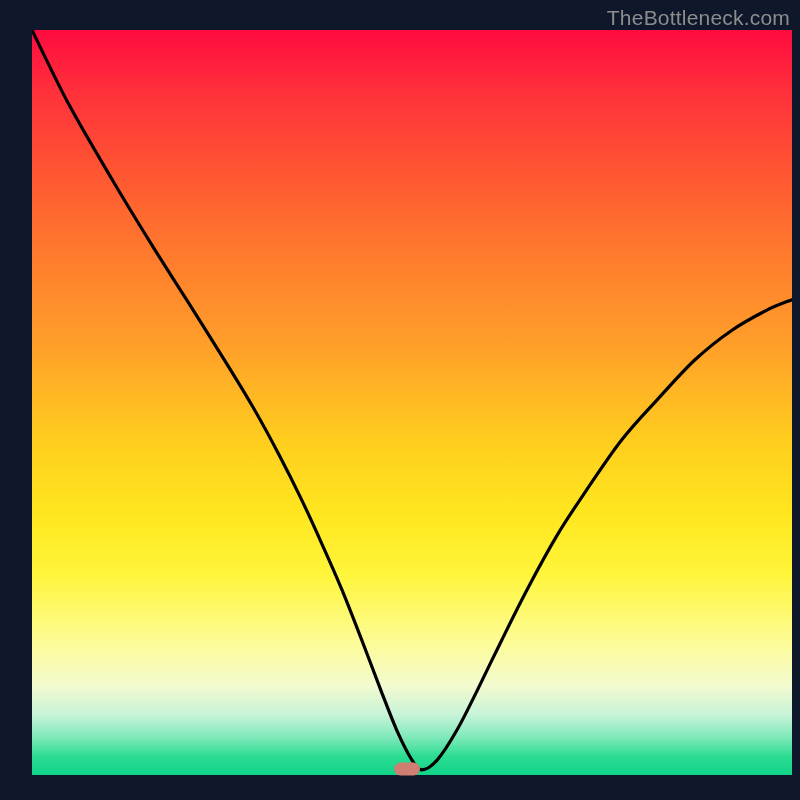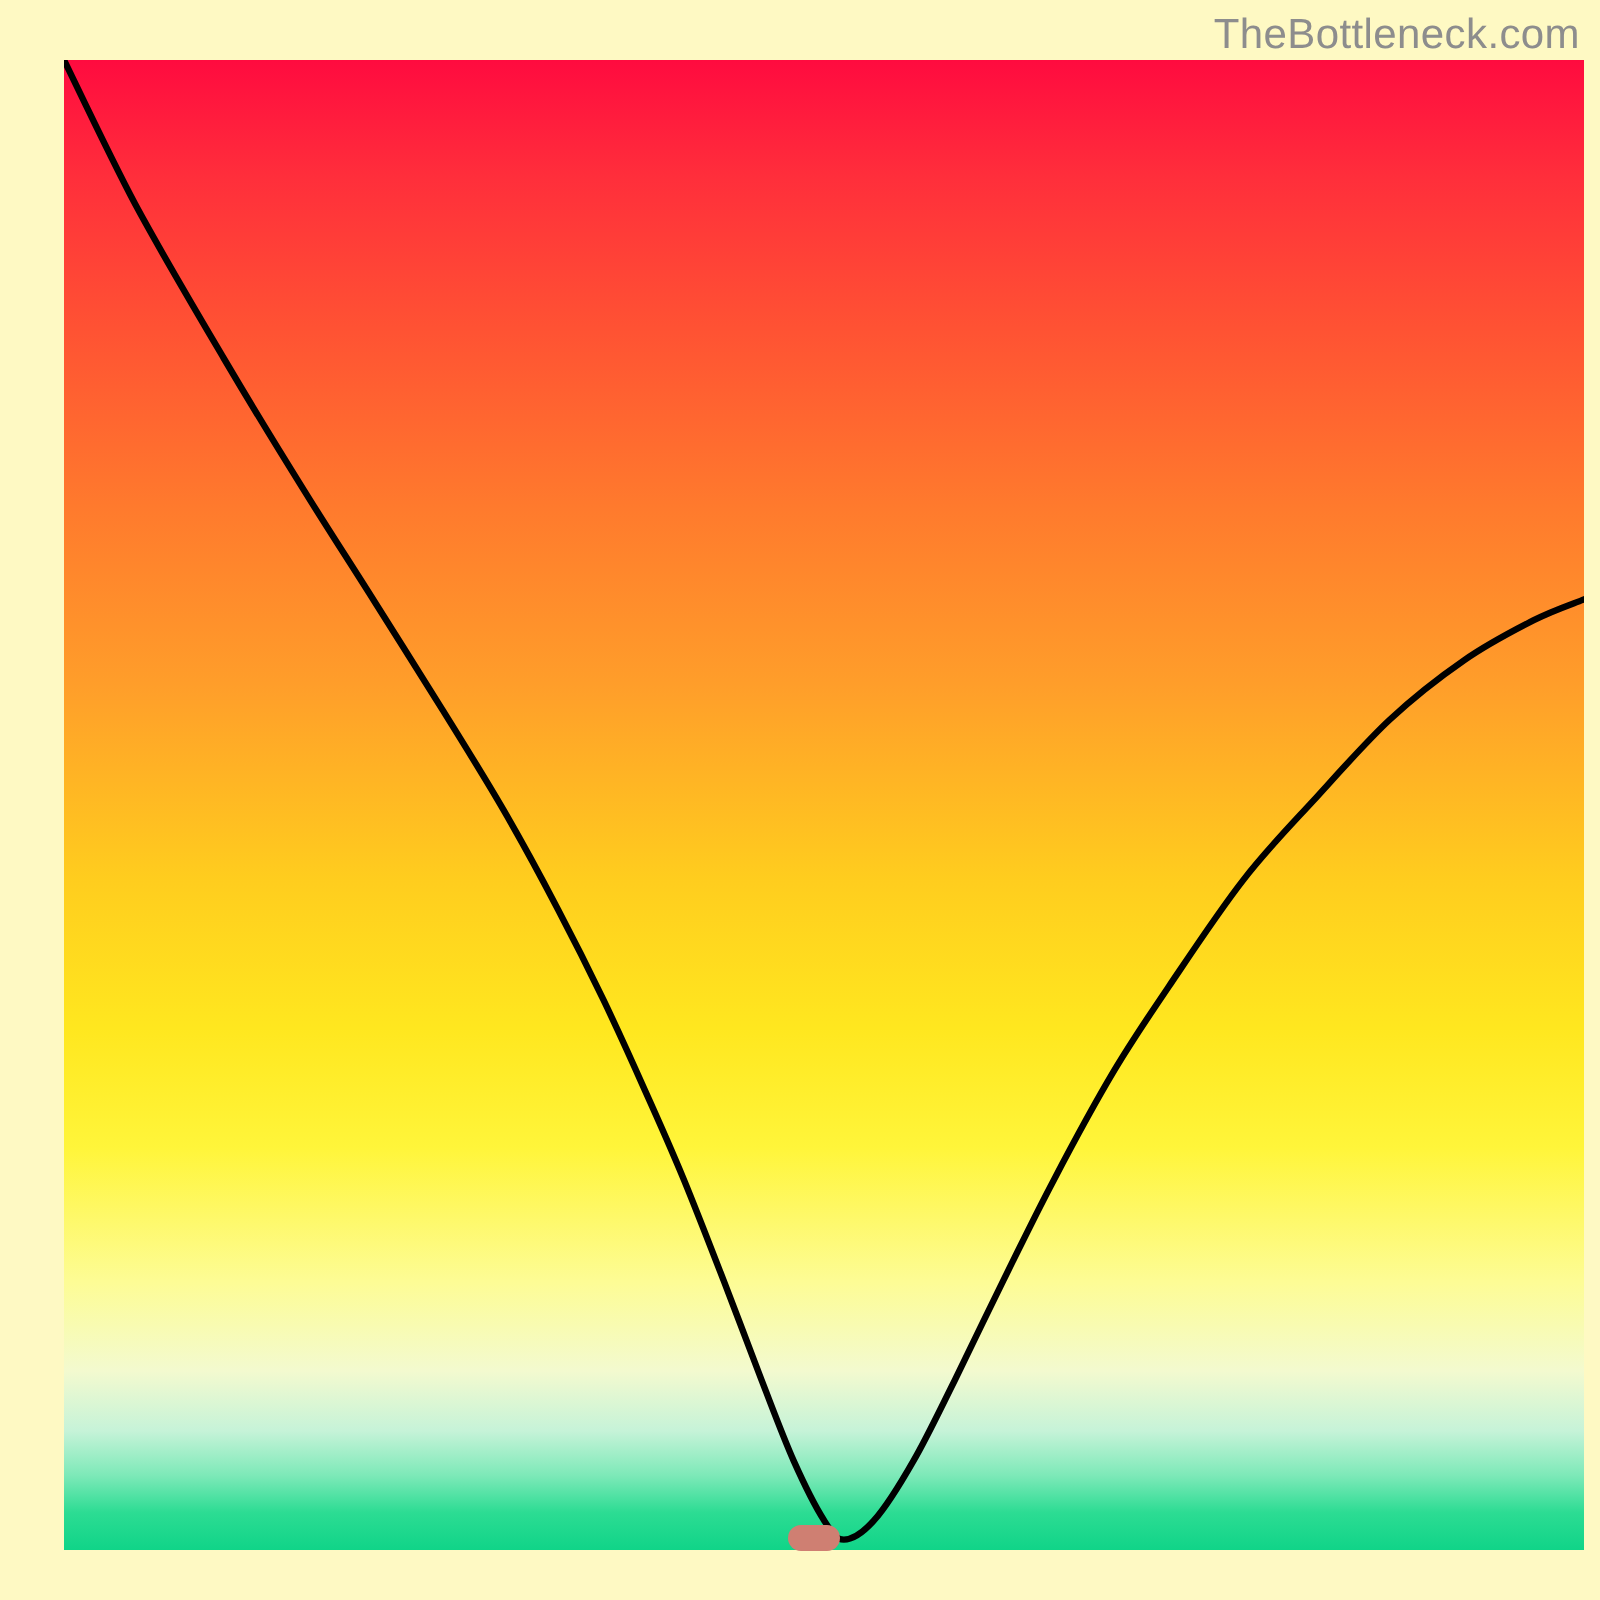--- a/index.html
+++ b/index.html
@@ -8,21 +8,21 @@
     width: 800px;
     height: 800px;
     background: #000;
     overflow: hidden;
     font-family: Arial, Helvetica, sans-serif;
   }
   .frame {
     position: relative;
     width: 800px;
     height: 800px;
-    background: #fef9c3;
+    background: #0f172a;
   }
   .plot {
     position: absolute;
     left: 32px;
     top: 30px;
     width: 760px;
     height: 745px;
     background: linear-gradient(to bottom,
       #ff0b3f 0%,
       #ff2f3b 8%,

